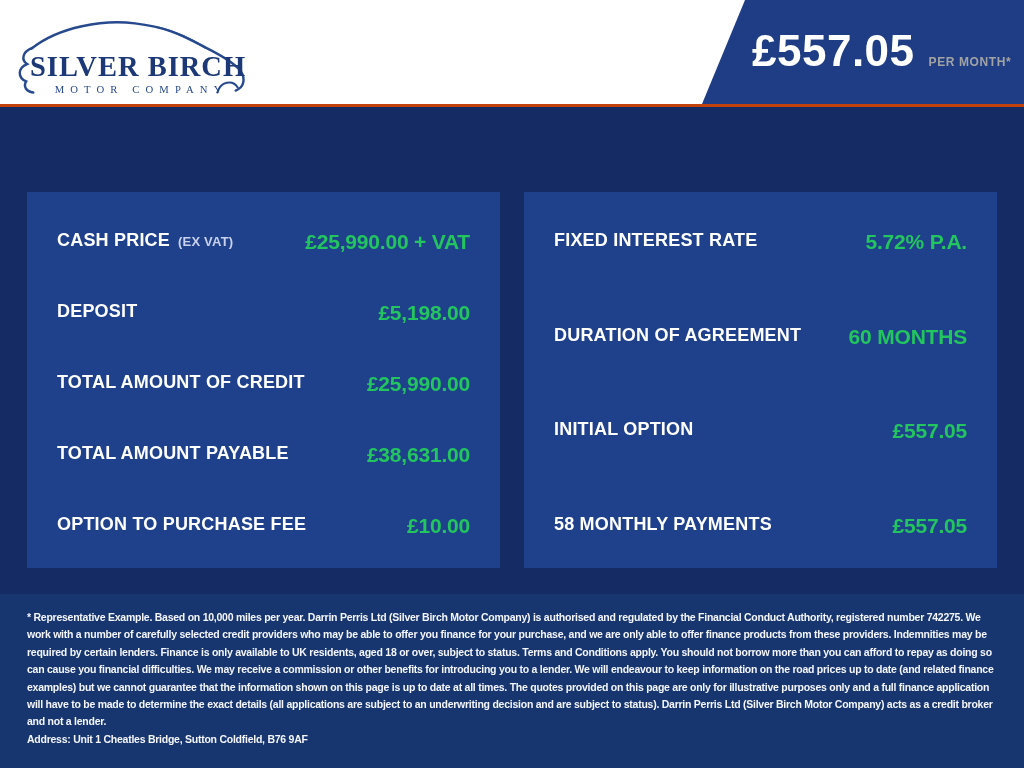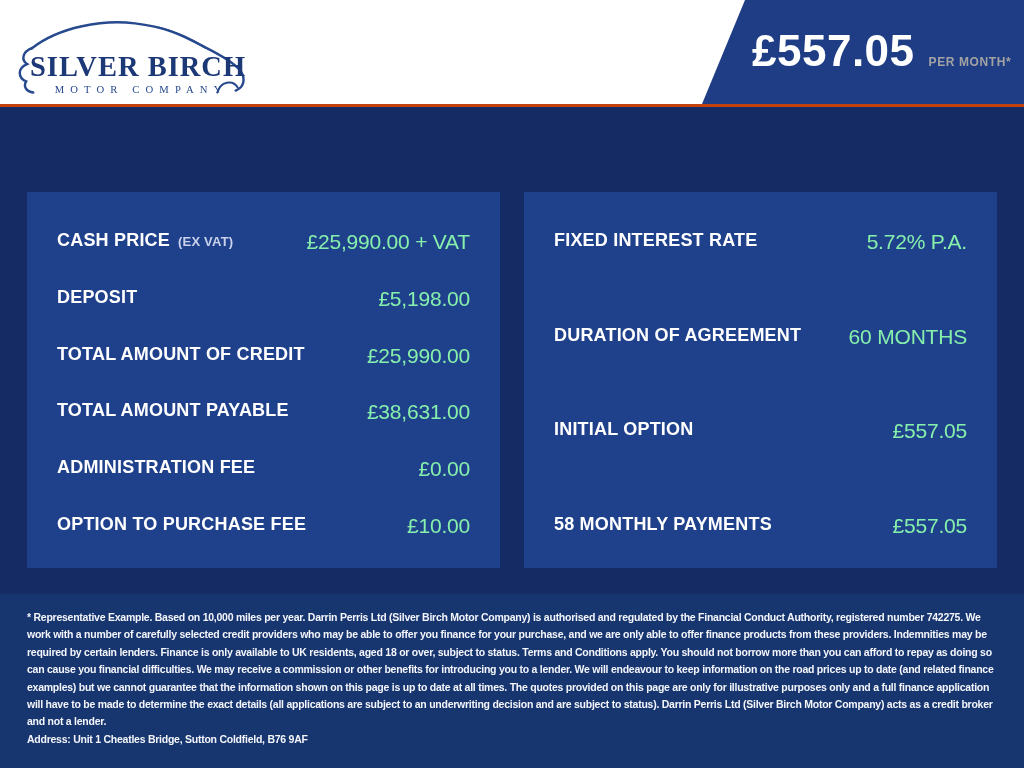--- a/index.html
+++ b/index.html
@@ -24,21 +24,21 @@
   .page-title{position:absolute;top:132px;left:27px;margin:0;color:#ffffff;
               font-size:23px;font-weight:700;letter-spacing:0.2px;}
 
   
   .panels{position:absolute;top:192px;left:27px;right:27px;height:376px;display:flex;gap:24px;}
   .panel{flex:1;background:#1f418c;display:flex;flex-direction:column;justify-content:space-between;
          padding:38px 30px 30px 30px;box-sizing:border-box;}
   .row{display:flex;justify-content:space-between;align-items:flex-start;}
   .lbl{color:#ffffff;font-size:18px;font-weight:700;letter-spacing:0.2px;white-space:nowrap;}
   .sub{color:#c9d2ea;font-size:13px;font-weight:700;margin-left:8px;letter-spacing:0.2px;}
-  .val{color:#86efac;font-size:21px;font-weight:400;letter-spacing:-0.2px;white-space:nowrap;text-align:right;}
+  .val{color:#22c55e;font-size:21px;font-weight:700;letter-spacing:-0.2px;white-space:nowrap;text-align:right;}
 
   
   .footer{position:absolute;top:594px;left:0;right:0;bottom:0;background:#17356f;
           padding:15px 27px 17px 27px;box-sizing:border-box;}
   .footer p{margin:0;color:#f4f6fb;font-size:10.5px;font-weight:700;
             line-height:17.4px;letter-spacing:-0.25px;}
 </style>
 </head>
 <body>
 
@@ -80,24 +80,20 @@
       </div>
       <div class="row">
         <div class="lbl">TOTAL AMOUNT OF CREDIT</div>
         <div class="val">£25,990.00</div>
       </div>
       <div class="row">
         <div class="lbl">TOTAL AMOUNT PAYABLE</div>
         <div class="val">£38,631.00</div>
       </div>
       <div class="row">
-        <div class="lbl">ADMINISTRATION FEE</div>
-        <div class="val">£0.00</div>
-      </div>
-      <div class="row">
         <div class="lbl">OPTION TO PURCHASE FEE</div>
         <div class="val">£10.00</div>
       </div>
     </div>
 
     <div class="panel">
       <div class="row">
         <div class="lbl">FIXED INTEREST RATE</div>
         <div class="val">5.72% P.A.</div>
       </div>

